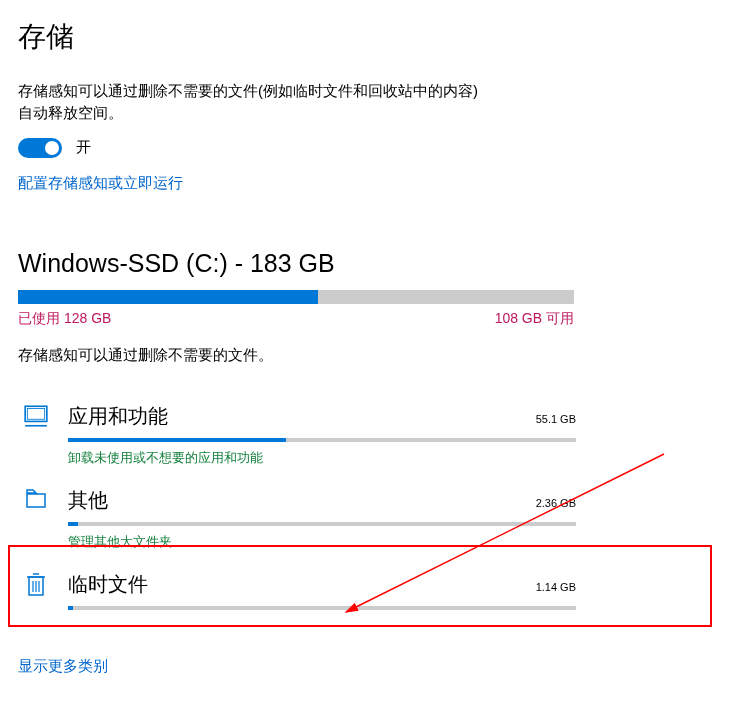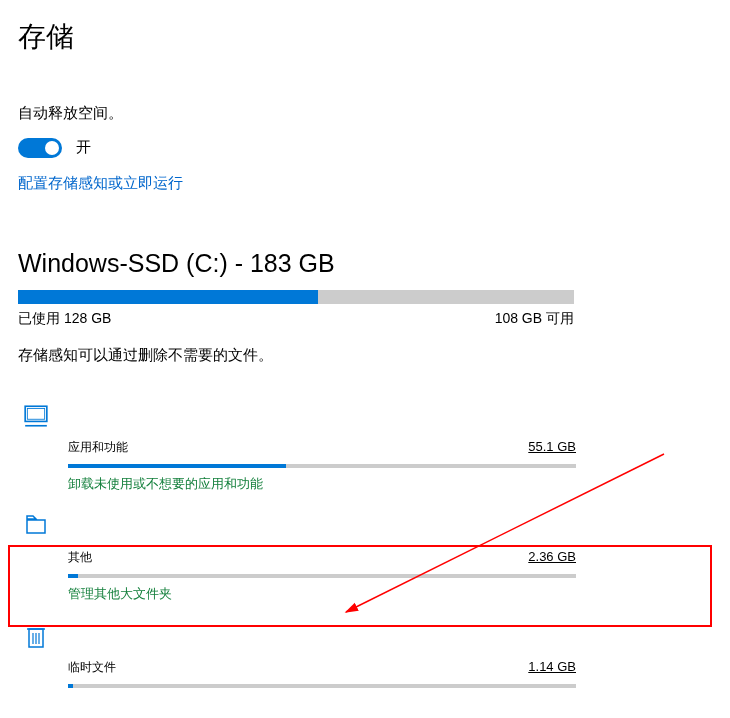--- a/index.html
+++ b/index.html
@@ -66,21 +66,21 @@
     }
     .usage-fill {
       height: 100%;
       background: #0078d7;
     }
     .usage-info {
       width: 556px;
       display: flex;
       justify-content: space-between;
       font-size: 14px;
-      color: #000000;
+      color: #be185d;
       margin-bottom: 18px;
     }
     .usage-desc {
       font-size: 15px;
       margin-bottom: 28px;
     }
     .categories {
       display: flex;
       flex-direction: column;
       gap: 0;
@@ -101,22 +101,22 @@
       color: #0078d7;
       flex-shrink: 0;
     }
     .category-body { flex: 1; max-width: 508px; }
     .cat-header {
       display: flex;
       justify-content: space-between;
       align-items: baseline;
       margin-bottom: 8px;
     }
-    .cat-name { font-size: 12px; margin-top: 36px; }
-    .cat-size { font-size: 13px; text-decoration: underline; }
+    .cat-name { font-size: 20px; }
+    .cat-size { font-size: 11px; }
     .cat-bar {
       width: 100%;
       height: 4px;
       background: #ccc;
       margin-bottom: 7px;
     }
     .cat-fill { height: 100%; background: #0078d7; }
     .cat-hint { font-size: 13px; color: #15803d; }
     .show-more { margin-top: 30px; }
     .highlight-box {
@@ -130,21 +130,21 @@
     }
   </style>
 </head>
 <body>
 
 
 
 <h1 class="page-title">存储</h1>
 
 <p class="storage-sense-desc">
-  <br>
+  <span>存储感知可以通过删除不需要的文件(例如临时文件和回收站中的内容)</span><br>
   <span>自动释放空间。</span>
 </p>
 
 <div class="toggle-row">
   <div class="toggle">
     <div class="toggle-knob"></div>
   </div>
   <span class="toggle-label">开</span>
 </div>
 

